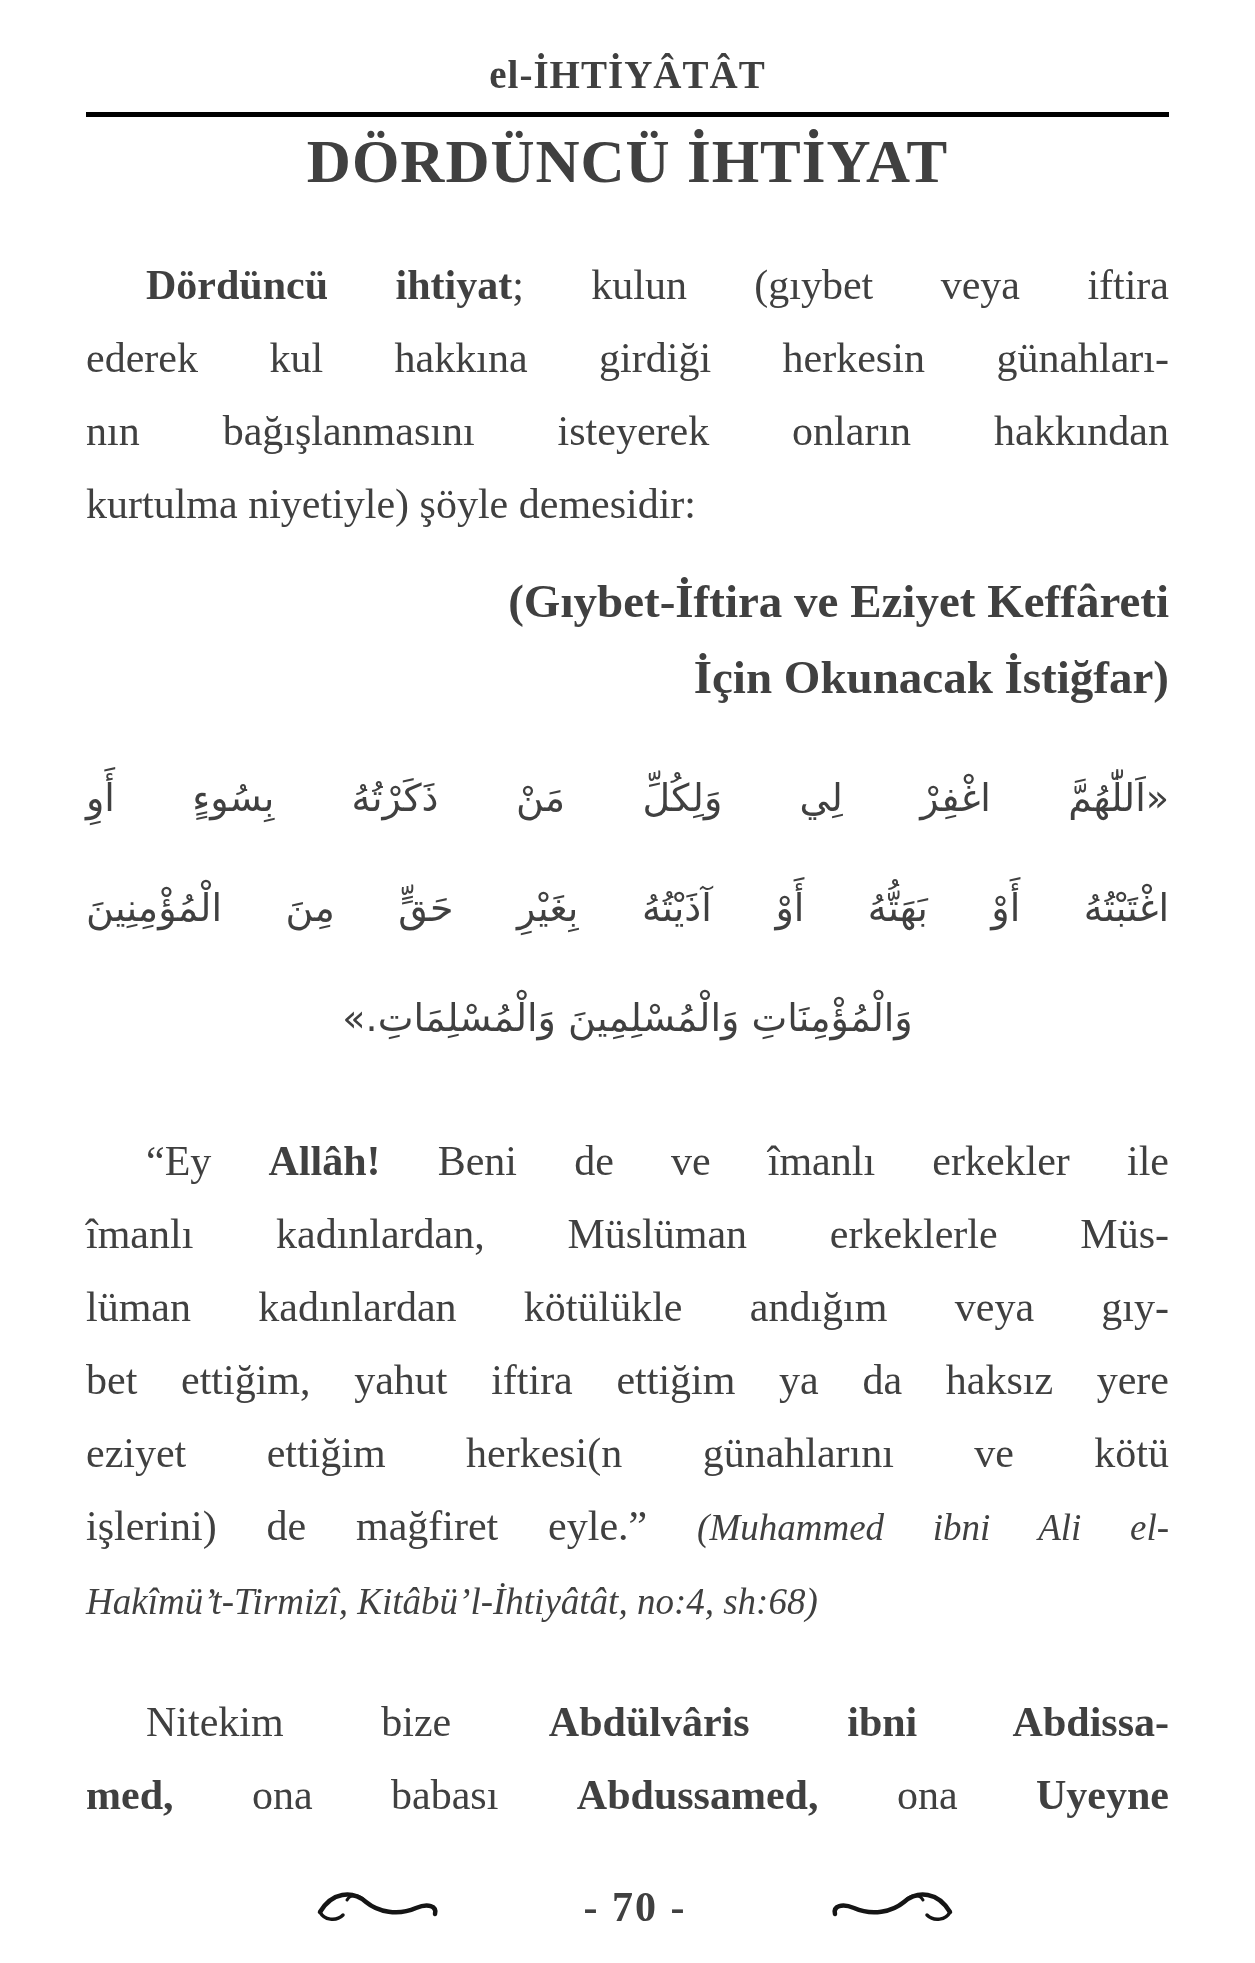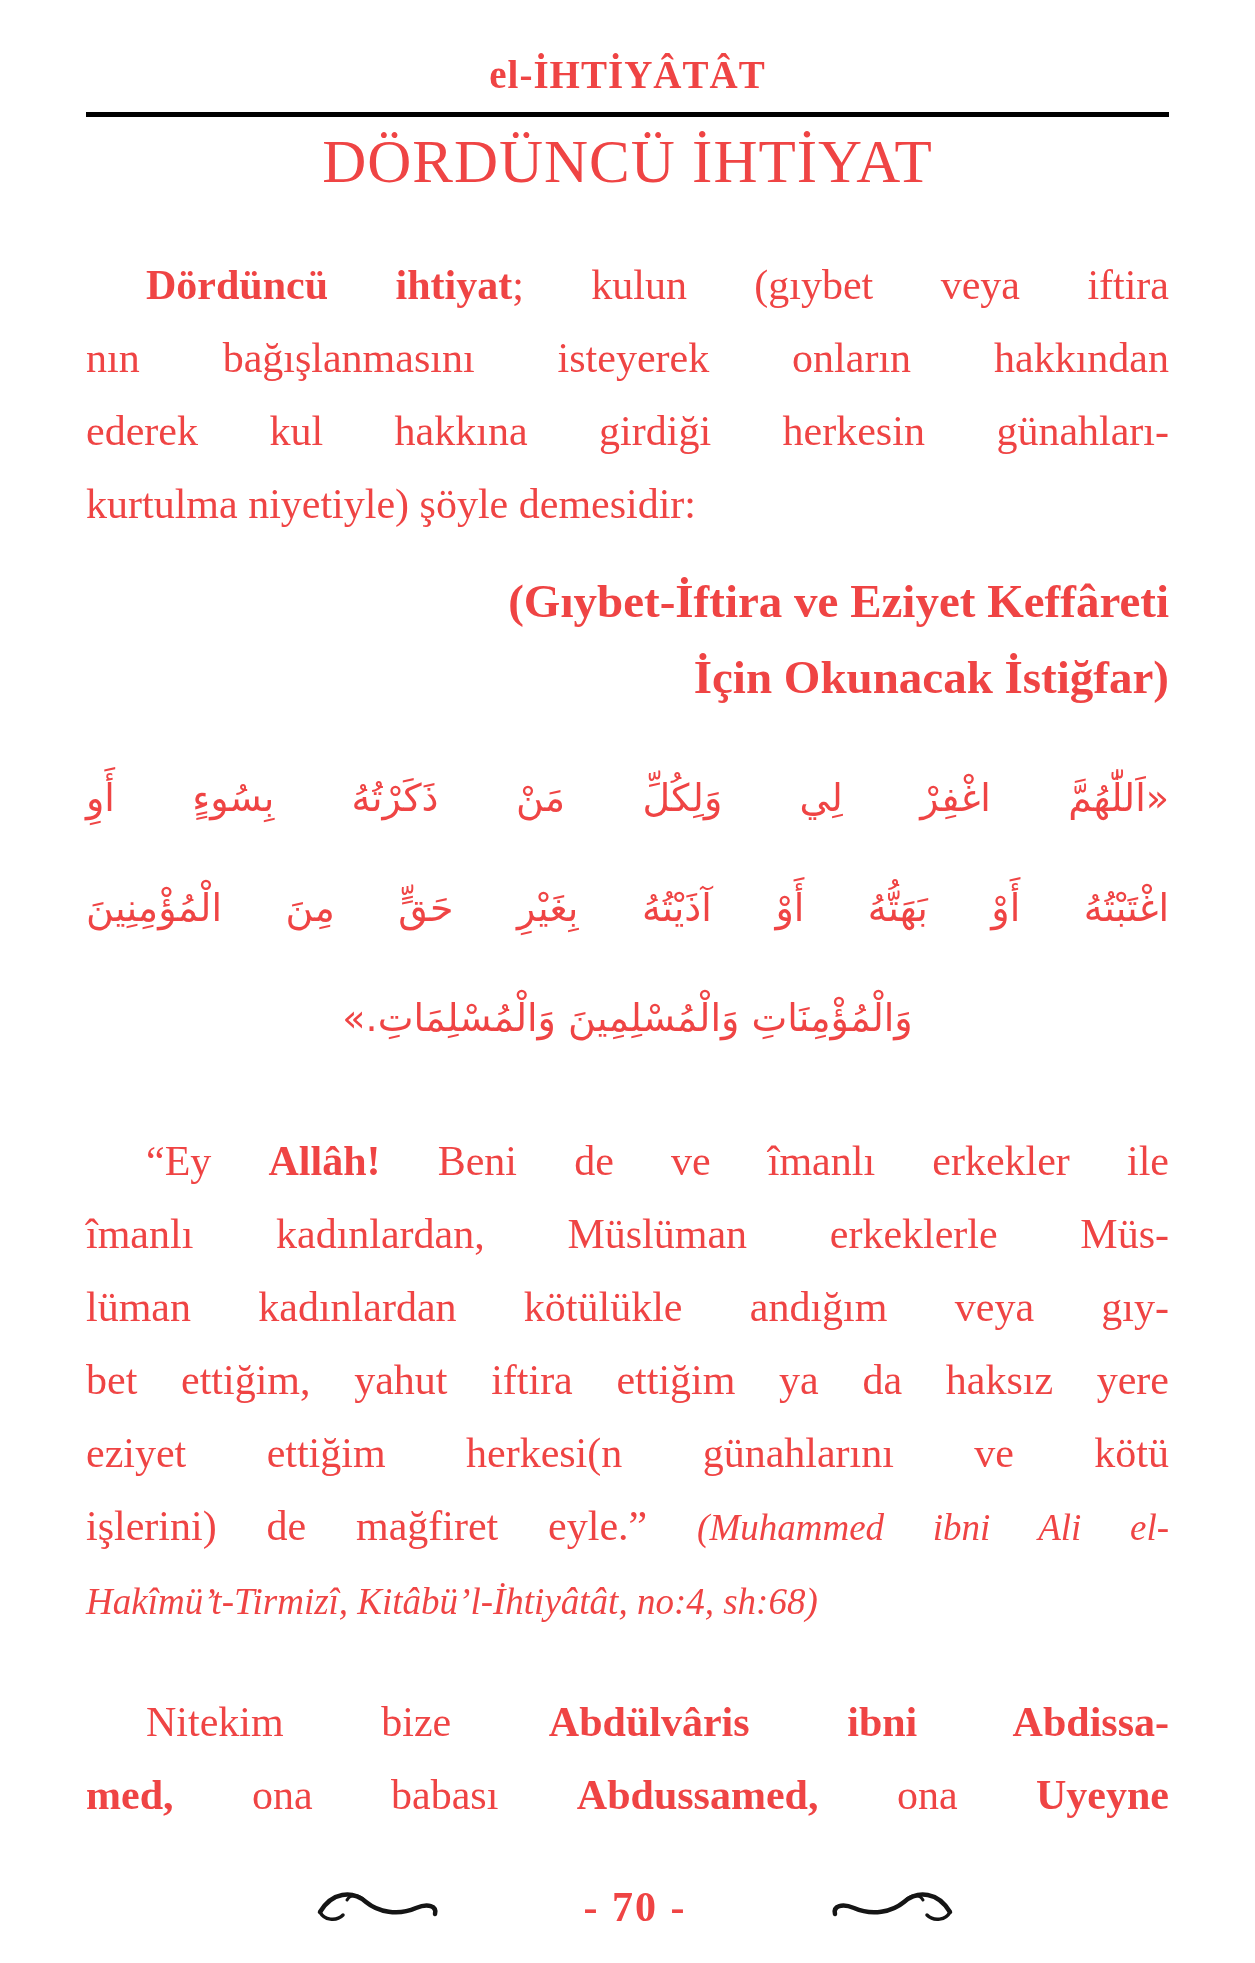--- a/index.html
+++ b/index.html
@@ -1,24 +1,24 @@
 <!DOCTYPE html>
 <html><head>
 <meta charset="utf-8">
 <style>
   html,body{margin:0;padding:0;background:#ffffff;}
   body{width:1255px;height:1963px;}
   .page{
     position:relative;width:1255px;height:1963px;background:#ffffff;
-    font-family:"Liberation Serif",serif;color:#ef4444;overflow:hidden;
+    font-family:"Liberation Serif",serif;color:#404040;overflow:hidden;
   }
   .content{padding:52px 86px 0 86px;}
   .running-head{text-align:center;font-weight:700;font-size:39px;line-height:46px;letter-spacing:1px;}
   .rule{height:5px;background:#000;margin-top:14px;}
-  .chapter-title{text-align:center;font-weight:400;font-size:61px;line-height:82px;margin-top:4px;letter-spacing:1px;}
+  .chapter-title{text-align:center;font-weight:700;font-size:61px;line-height:82px;margin-top:4px;letter-spacing:1px;}
   .para{margin-top:46px;}
   .line{font-size:42px;line-height:73px;}
   .jl{text-align:justify;text-align-last:justify;}
   .ind{text-indent:60px;}
   .b{font-weight:700;}
   .i{font-style:italic;font-size:37px;margin-top:40px;}
   .subtitle{margin-top:22px;text-align:right;}
   .subtitle .line{font-weight:700;font-size:47px;line-height:76px;}
   .arabic{margin-top:28px;direction:rtl;}
   .arabic .aline{font-family:"DejaVu Sans",sans-serif;font-size:38px;line-height:110px;}
@@ -35,22 +35,22 @@
 
 <div class="page">
   <div class="content">
 
     <div class="running-head">el-İHTİYÂTÂT</div>
     <div class="rule"></div>
     <div class="chapter-title">DÖRDÜNCÜ İHTİYAT</div>
 
     <div class="para">
       <div class="line jl ind"><span class="b">Dördüncü ihtiyat</span><span>; kulun (gıybet veya iftira</span></div>
+      <div class="line jl">ederek kul hakkına girdiği herkesin günahları-</div>
       <div class="line jl">nın bağışlanmasını isteyerek onların hakkından</div>
-      <div class="line jl">ederek kul hakkına girdiği herkesin günahları-</div>
       <div class="line">kurtulma niyetiyle) şöyle demesidir:</div>
     </div>
 
     <div class="subtitle">
       <div class="line">(Gıybet-İftira ve Eziyet Keffâreti</div>
       <div class="line">İçin Okunacak İstiğfar)</div>
     </div>
 
     <div class="arabic">
       <div class="aline jl">«اَللّٰهُمَّ اغْفِرْ لِي وَلِكُلِّ مَنْ ذَكَرْتُهُ بِسُوءٍ أَوِ</div>

